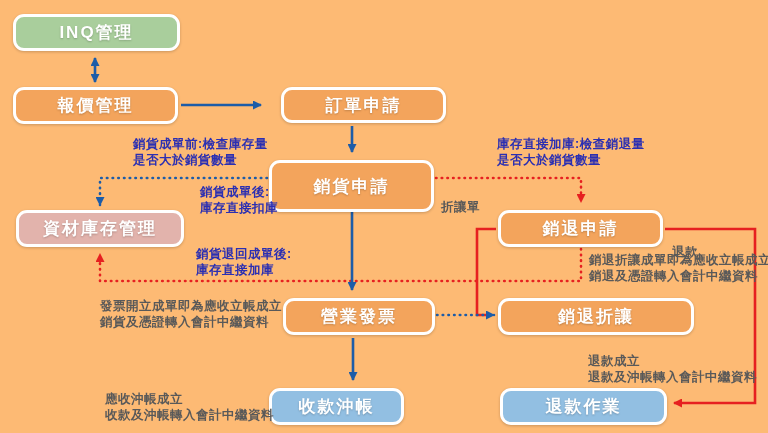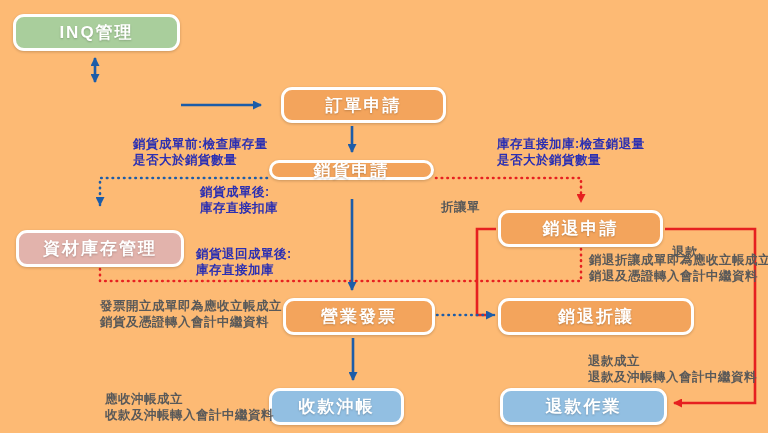--- a/index.html
+++ b/index.html
@@ -11,27 +11,27 @@
   .node{
     position:absolute;z-index:2;box-sizing:border-box;
     border:3px solid #ffffff;border-radius:11px;
     display:flex;align-items:center;justify-content:center;
     color:#ffffff;font-weight:bold;font-size:17px;letter-spacing:2px;
     box-shadow:0 1px 3px rgba(0,0,0,0.20);
     text-shadow:0 1px 2px rgba(0,0,0,0.22);
   }
   .node.green {background:#A9CE9C;}
   .node.orange{background:#F3A45C;}
-  .node.pink  {background:#E2B3AC;margin-top:20px;}
+  .node.pink  {background:#E2B3AC;}
   .node.blue  {background:#92BFE2;}
 
   #n-inq        {left:13px; top:14px; width:167px;height:37px;}
   #n-quote      {left:13px; top:87px; width:165px;height:37px;}
   #n-order      {left:269px;top:87px; width:165px;height:36px;margin-left:12px;}
-  #n-sales      {left:269px;top:160px;width:165px;height:20px;}
+  #n-sales      {left:269px;top:160px;width:165px;height:52px;}
   #n-inventory  {left:16px; top:210px;width:168px;height:37px;}
   #n-salesreturn{left:498px;top:210px;width:165px;height:37px;}
   #n-invoice    {left:283px;top:298px;width:152px;height:37px;}
   #n-allowance  {left:498px;top:298px;width:196px;height:37px;}
   #n-receipt    {left:269px;top:388px;width:135px;height:37px;}
   #n-refund     {left:500px;top:388px;width:167px;height:37px;}
 
   .note{
     position:absolute;z-index:3;font-weight:bold;font-size:12.5px;
     line-height:15.5px;white-space:pre-line;letter-spacing:0.5px;
@@ -81,20 +81,21 @@
     <path d="M437,315 H494" fill="none" stroke="#1C5CA8" stroke-width="2.6" stroke-dasharray="0.5 5.2" stroke-linecap="round" marker-end="url(#ab)"></path>
 
     <path d="M95,58 V82" fill="none" stroke="#1C5CA8" stroke-width="2.6" marker-start="url(#abs)" marker-end="url(#ab)"></path>
     <path d="M181,105 H261" fill="none" stroke="#1C5CA8" stroke-width="2.6" marker-end="url(#ab)"></path>
     <path d="M352,126 V152" fill="none" stroke="#1C5CA8" stroke-width="2.6" marker-end="url(#ab)"></path>
     <path d="M352,199 V290" fill="none" stroke="#1C5CA8" stroke-width="2.6" marker-end="url(#ab)"></path>
     <path d="M353,338 V380" fill="none" stroke="#1C5CA8" stroke-width="2.6" marker-end="url(#ab)"></path>
   </svg>
 
   <div class="node green" id="n-inq">INQ管理</div>
+  <div class="node orange" id="n-quote">報價管理</div>
   <div class="node orange" id="n-order">訂單申請</div>
   <div class="node orange" id="n-sales">銷貨申請</div>
   <div class="node pink" id="n-inventory">資材庫存管理</div>
   <div class="node orange" id="n-salesreturn">銷退申請</div>
   <div class="node orange" id="n-invoice">營業發票</div>
   <div class="node orange" id="n-allowance">銷退折讓</div>
   <div class="node blue" id="n-receipt">收款沖帳</div>
   <div class="node blue" id="n-refund">退款作業</div>
 
   <div class="note blue" id="t-pre-sale">銷貨成單前:檢查庫存量

